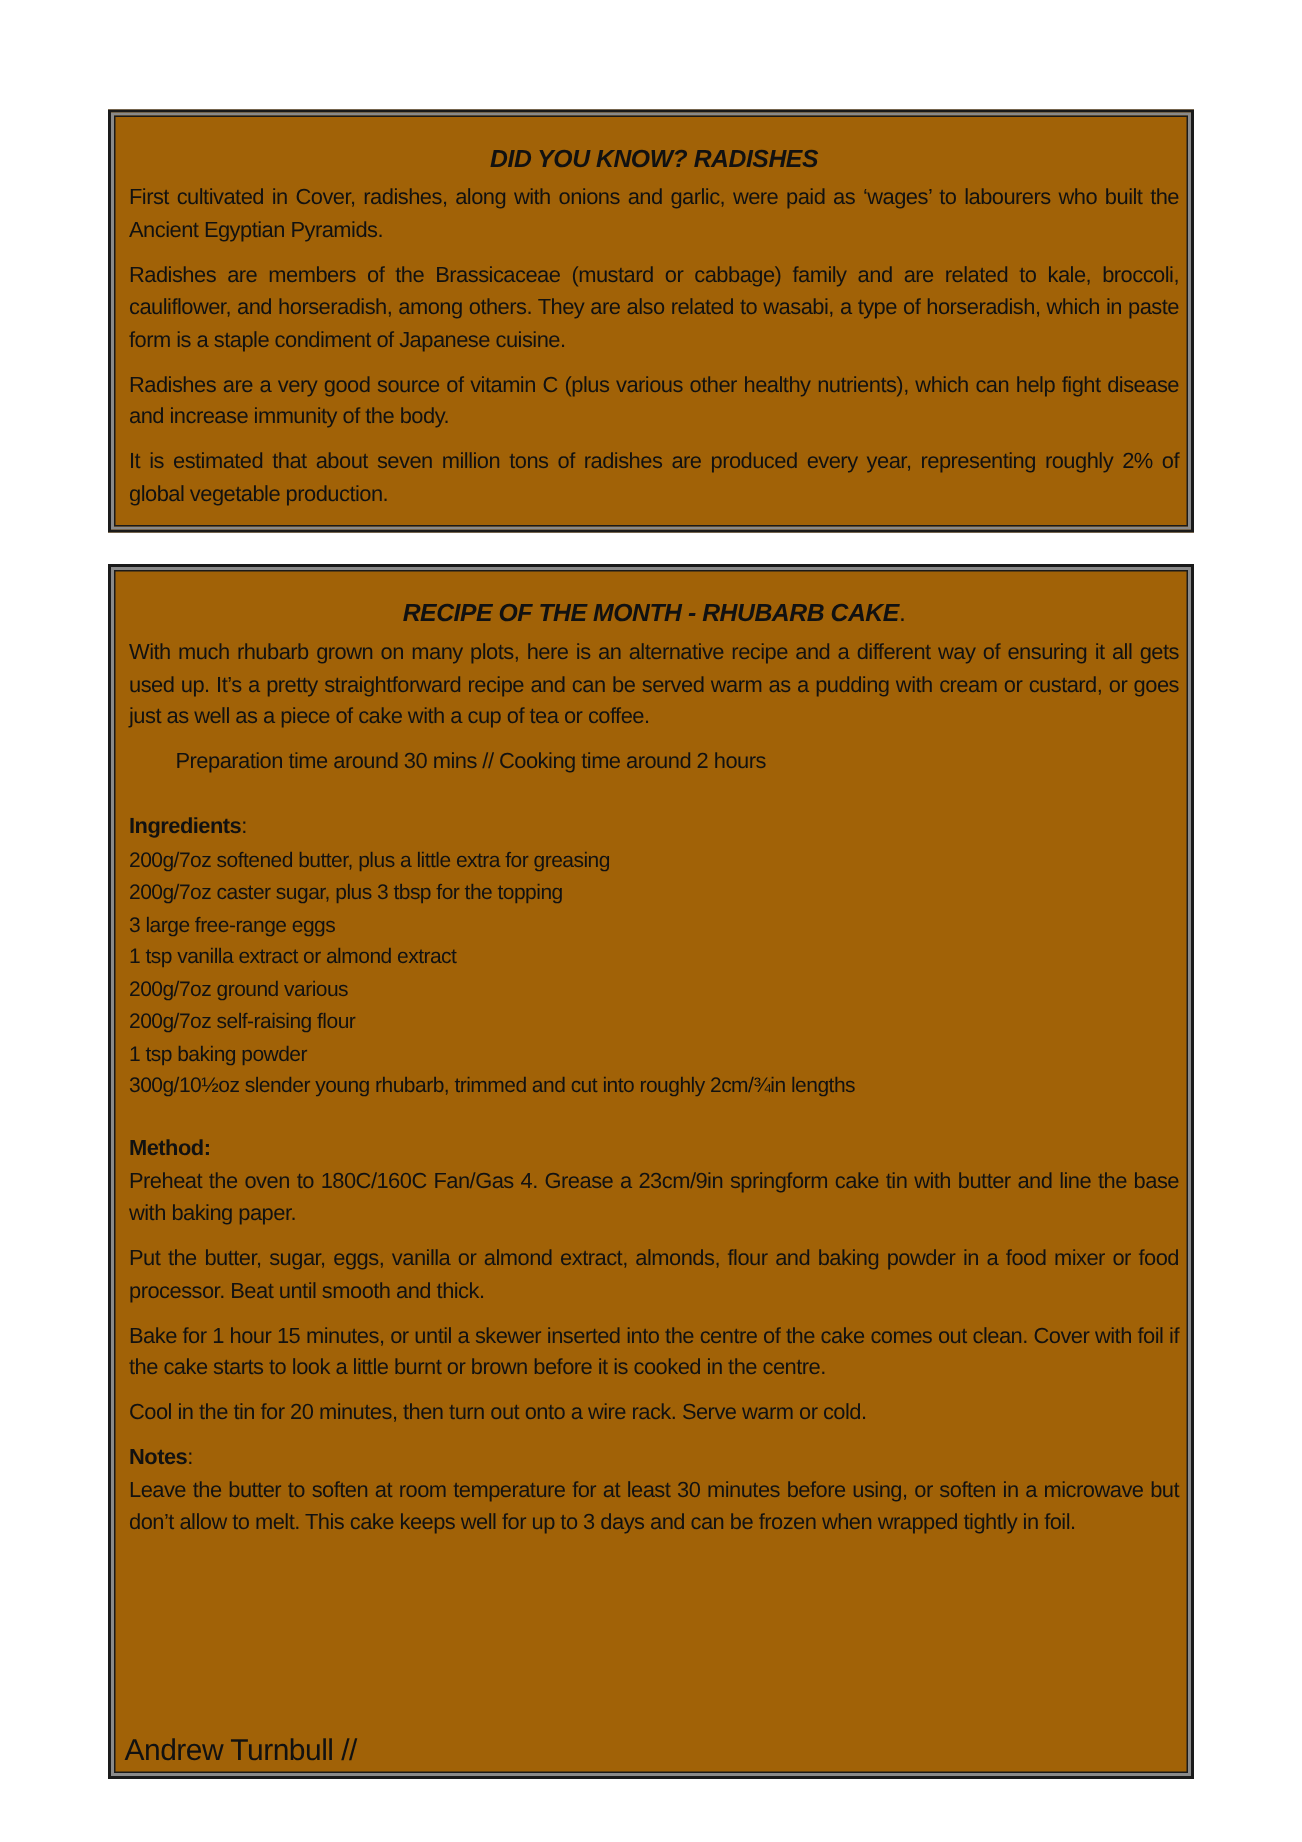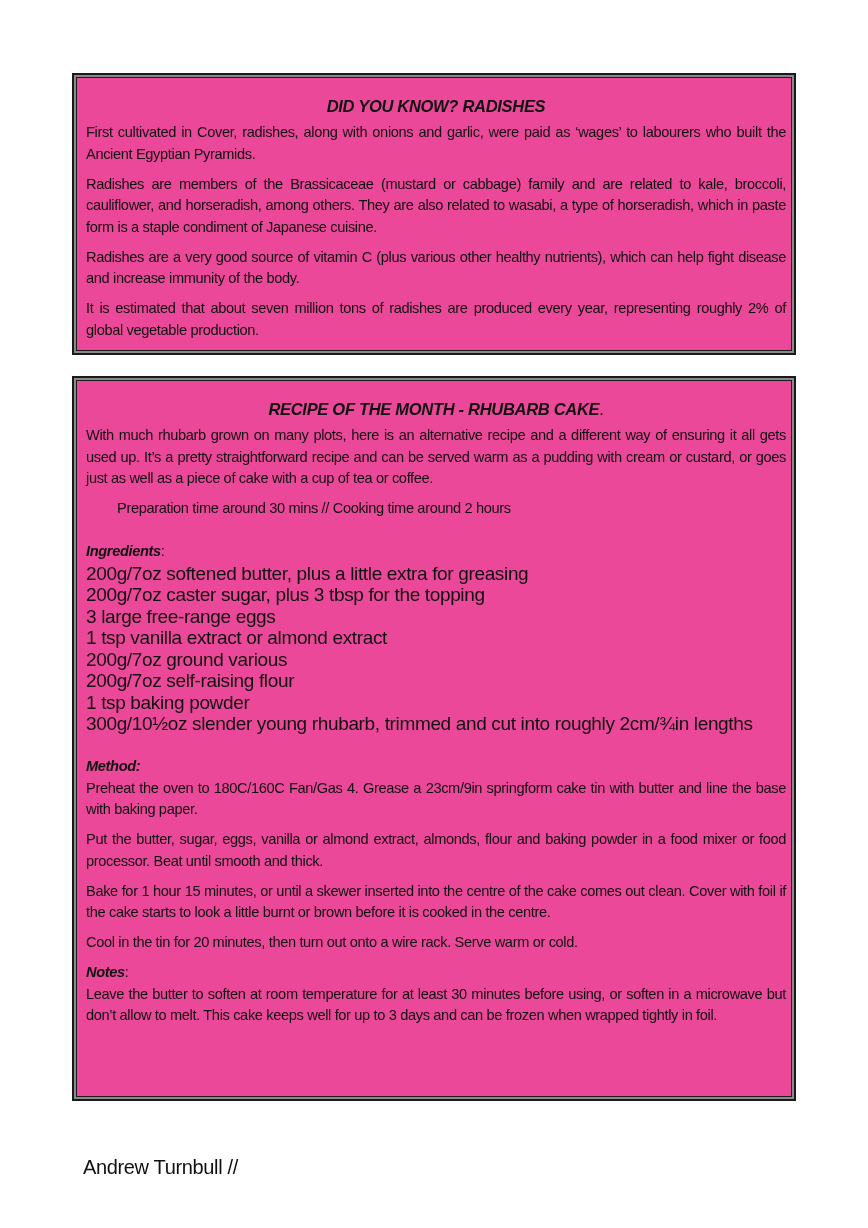--- a/index.html
+++ b/index.html
@@ -14,35 +14,35 @@
       overflow: hidden;
       font-family: "Liberation Sans", sans-serif;
       color: #111111;
     }
     .box {
       position: absolute;
       left: 72px;
       width: 724px;
       box-sizing: border-box;
       border: 2px solid #1a1a1a;
-      background: #ec4899;
+      background: #a16207;
     }
     .box-mid {
       border: 2px solid #8a8a8a;
       height: 100%;
       box-sizing: border-box;
     }
     .box-inner {
       border: 1px solid #1a1a1a;
       height: 100%;
       box-sizing: border-box;
       padding: 6px 5px 0 9px;
     }
     #box-radishes { top: 73px; height: 282px; }
-    #box-recipe { top: 376px; height: 725px; }
+    #box-recipe { top: 376px; height: 810px; }
 
     .title {
       text-align: center;
       font-weight: bold;
       font-style: italic;
       font-size: 16.5px;
       letter-spacing: -0.3px;
       line-height: 24px;
       margin: 10px 0 4px 0;
     }
@@ -54,24 +54,24 @@
       margin: 0;
       text-align: justify;
     }
     p.para { margin-bottom: 8.5px; }
     .heading {
       font-size: 14.6px;
       line-height: 21.5px;
       letter-spacing: -0.35px;
       margin: 0;
     }
-    .heading b { font-style: italic; }
+    .heading b { }
     .spacer { height: 21.5px; }
     .ingredient {
-      font-size: 19px;
+      font-size: 14px;
       line-height: 21.5px;
       letter-spacing: -0.35px;
       margin: 0;
       white-space: nowrap;
     }
     #signature {
       position: absolute;
       left: 83px;
       top: 1125px;
       font-size: 20px;

